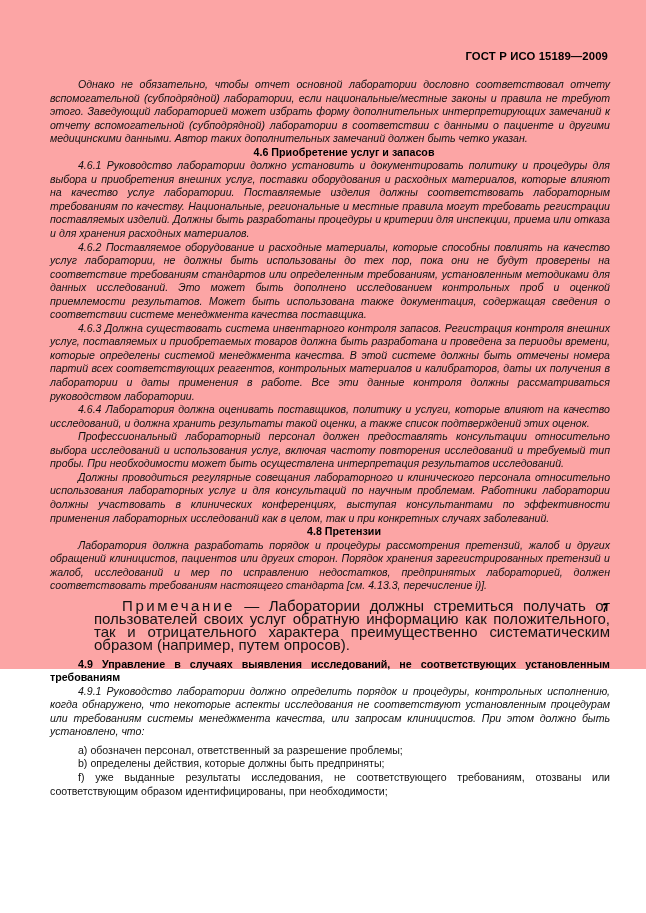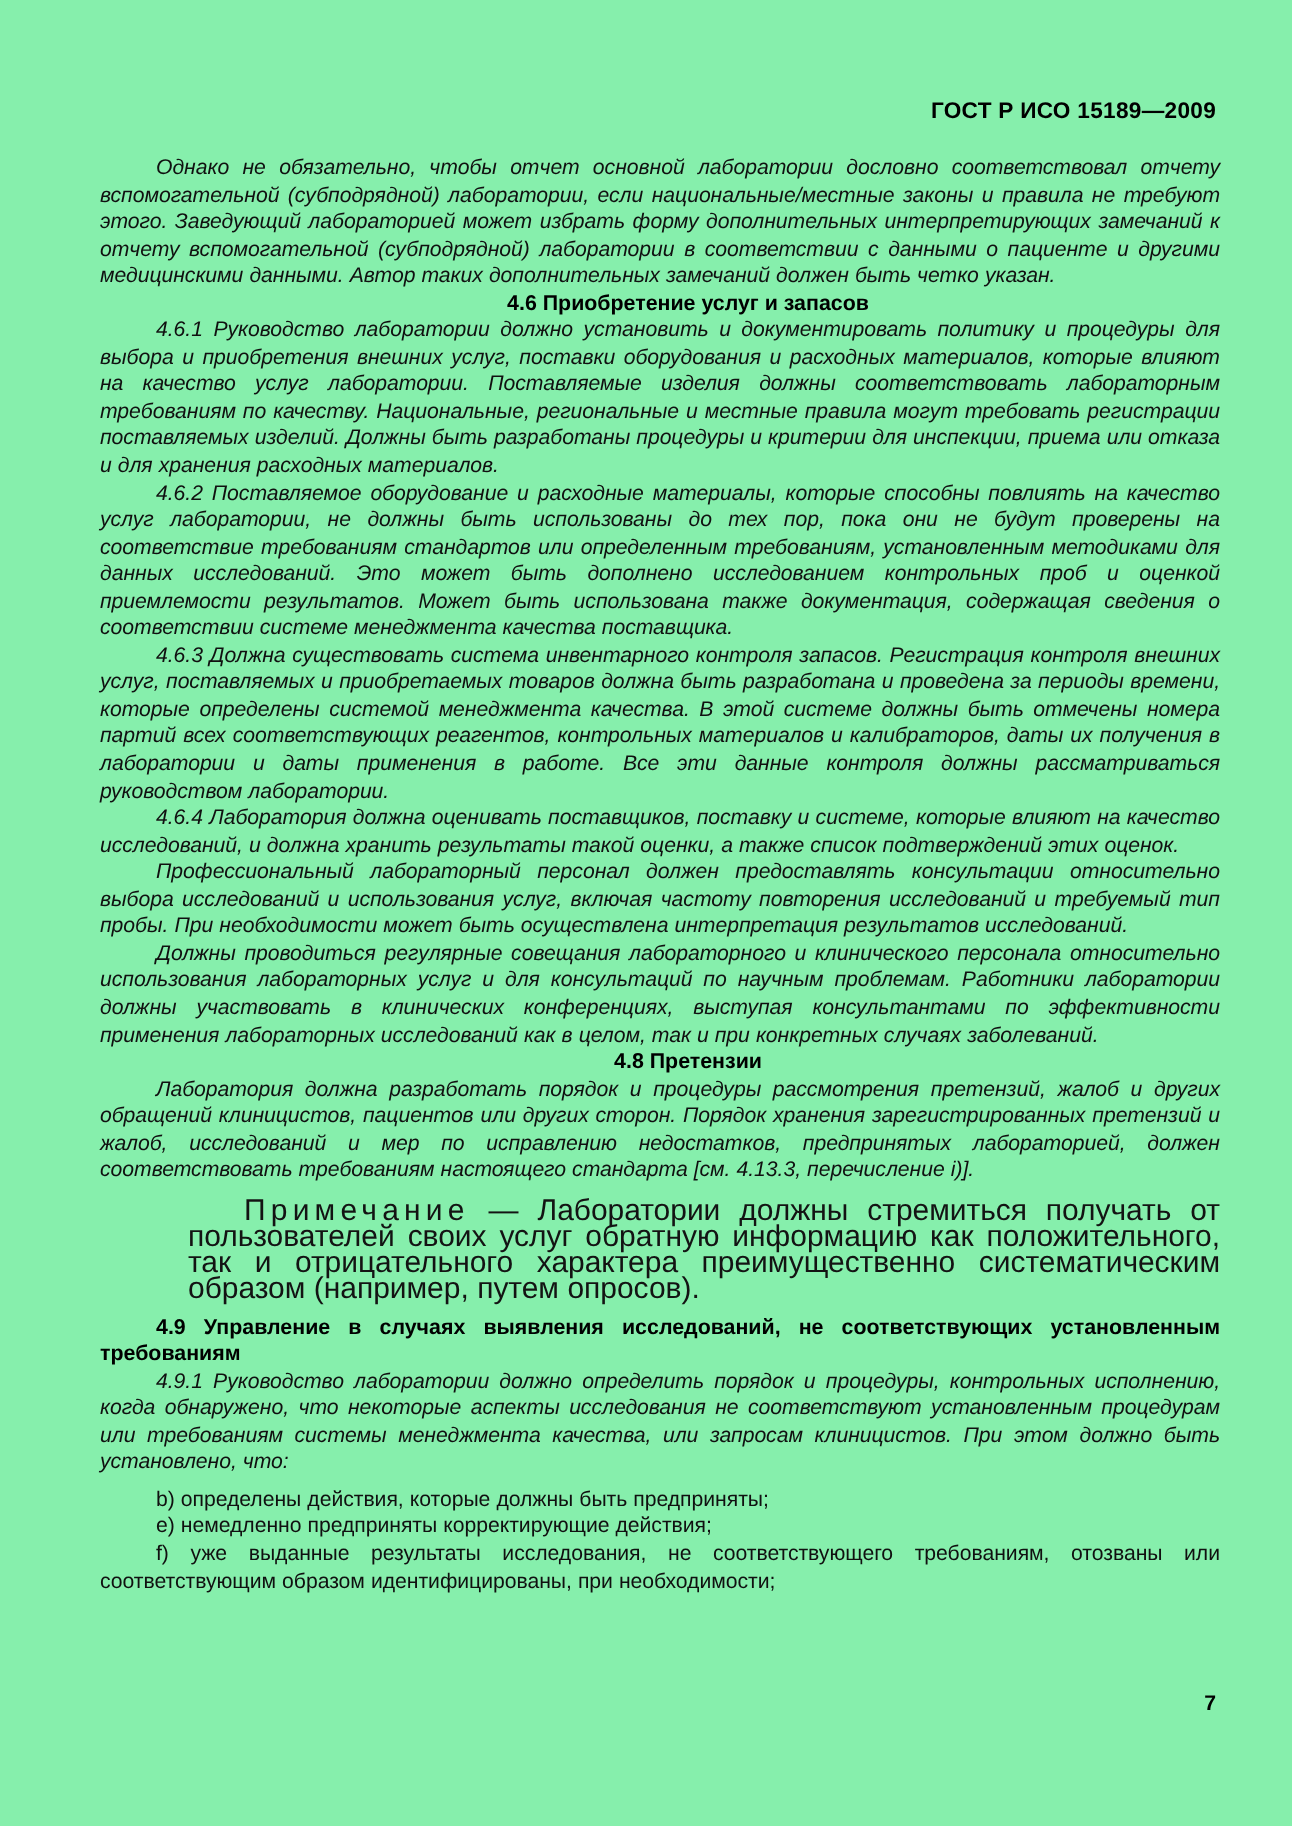--- a/index.html
+++ b/index.html
@@ -13,22 +13,22 @@
     position: relative;
     font-family: "Liberation Sans", sans-serif;
     color: #0d0d0d;
     overflow: hidden;
   }
   .page {
     position: absolute;
     left: 0;
     top: 0;
     width: 646px;
-    height: 913px;
-    background: #86efac;
+    height: 669px;
+    background: #fca5a5;
   }
   .header {
     position: absolute;
     top: 50px;
     right: 38px;
     font-size: 11.3px;
     font-weight: bold;
     letter-spacing: 0.15px;
     color: #000;
     white-space: nowrap;
@@ -104,21 +104,21 @@
     <p class="indent">Однако не обязательно, чтобы отчет основной лаборатории дословно соответствовал отчету вспомогательной (субподрядной) лаборатории, если национальные/местные законы и правила не требуют этого. Заведующий лабораторией может избрать форму дополнительных интерпретирующих замечаний к отчету вспомогательной (субподрядной) лаборатории в соответствии с данными о пациенте и другими медицинскими данными. Автор таких дополнительных замечаний должен быть четко указан.</p>
 
     <h2 class="sec">4.6  Приобретение услуг и запасов</h2>
 
     <p class="indent">4.6.1 Руководство лаборатории должно установить и документировать политику и процедуры для выбора и приобретения внешних услуг, поставки оборудования и расходных материалов, которые влияют на качество услуг лаборатории. Поставляемые изделия должны  соответствовать  лабораторным требованиям по качеству.  Национальные,  региональные и местные правила могут требовать регистрации поставляемых изделий. Должны быть разработаны процедуры и критерии для инспекции, приема или отказа и для хранения расходных материалов.</p>
 
     <p class="indent">4.6.2 Поставляемое оборудование и расходные материалы, которые способны повлиять на качество услуг лаборатории, не должны быть использованы до тех пор, пока  они не будут проверены на соответствие требованиям стандартов или определенным требованиям, установленным методиками для данных исследований. Это может быть дополнено исследованием контрольных проб и оценкой приемлемости результатов. Может быть использована также документация, содержащая сведения  о соответствии системе менеджмента качества поставщика.</p>
 
     <p class="indent">4.6.3 Должна существовать система инвентарного  контроля запасов. Регистрация контроля внешних услуг, поставляемых и приобретаемых товаров должна быть разработана и проведена за периоды времени, которые определены системой менеджмента качества. В этой системе должны быть отмечены номера партий всех соответствующих реагентов, контрольных материалов и калибраторов, даты их получения в лаборатории и даты применения в работе. Все эти данные контроля должны рассматриваться руководством лаборатории.</p>
 
-    <p class="indent">4.6.4 Лаборатория должна оценивать поставщиков, поставку и системе, которые влияют на качество исследований, и должна хранить результаты такой оценки, а также список  подтверждений этих оценок.</p>
+    <p class="indent">4.6.4 Лаборатория должна оценивать поставщиков, политику и услуги, которые влияют на качество исследований, и должна хранить результаты такой оценки, а также список  подтверждений этих оценок.</p>
 
 
     <p class="indent">Профессиональный лабораторный персонал должен предоставлять консультации относительно выбора исследований и использования услуг, включая частоту повторения исследований и требуемый тип пробы. При необходимости может быть осуществлена интерпретация результатов исследований.</p>
 
     <p class="indent">Должны проводиться регулярные совещания лабораторного и клинического персонала относительно использования лабораторных услуг и для консультаций по научным проблемам. Работники лаборатории должны участвовать в клинических конференциях, выступая консультантами по эффективности применения лабораторных исследований  как в целом, так и при  конкретных случаях заболеваний.</p>
 
     <h2 class="sec">4.8  Претензии</h2>
 
     <p class="indent">Лаборатория должна разработать порядок и процедуры рассмотрения претензий, жалоб и других обращений клиницистов, пациентов или других сторон. Порядок хранения зарегистрированных претензий и жалоб, исследований и мер по исправлению недостатков, предпринятых лабораторией, должен соответствовать требованиям настоящего стандарта [см. 4.13.3, перечисление i)].</p>
 
@@ -127,21 +127,21 @@
     <p class="note"><span class="spaced">Примечание</span><span> — </span><span>Лаборатории должны стремиться получать от пользователей своих услуг обратную информацию как положительного, так и отрицательного характера преимущественно систематическим образом (например, путем опросов).</span></p>
 
     <div class="gap-note-bot"></div>
 
     <h2 class="sec wrap">4.9  Управление в случаях выявления исследований, не соответствующих установленным требованиям</h2>
 
     <p class="indent">4.9.1 Руководство лаборатории должно определить порядок и процедуры, контрольных исполнению, когда обнаружено, что некоторые аспекты исследования не соответствуют установленным процедурам или требованиям системы менеджмента качества, или запросам клиницистов. При этом должно быть установлено, что:</p>
 
     <div class="gap-list"></div>
 
+    <p class="item">a) обозначен персонал, ответственный за разрешение проблемы;</p>
     <p class="item">b) определены действия, которые должны быть предприняты;</p>
-    <p class="item">e) немедленно предприняты корректирующие действия;</p>
     <p class="item">f) уже выданные результаты исследования, не соответствующего требованиям, отозваны или соответствующим образом идентифицированы, при необходимости;</p>
 
   </div>
 
   <div class="pagenum">7</div>
 
 </div>
 
 </body></html>

